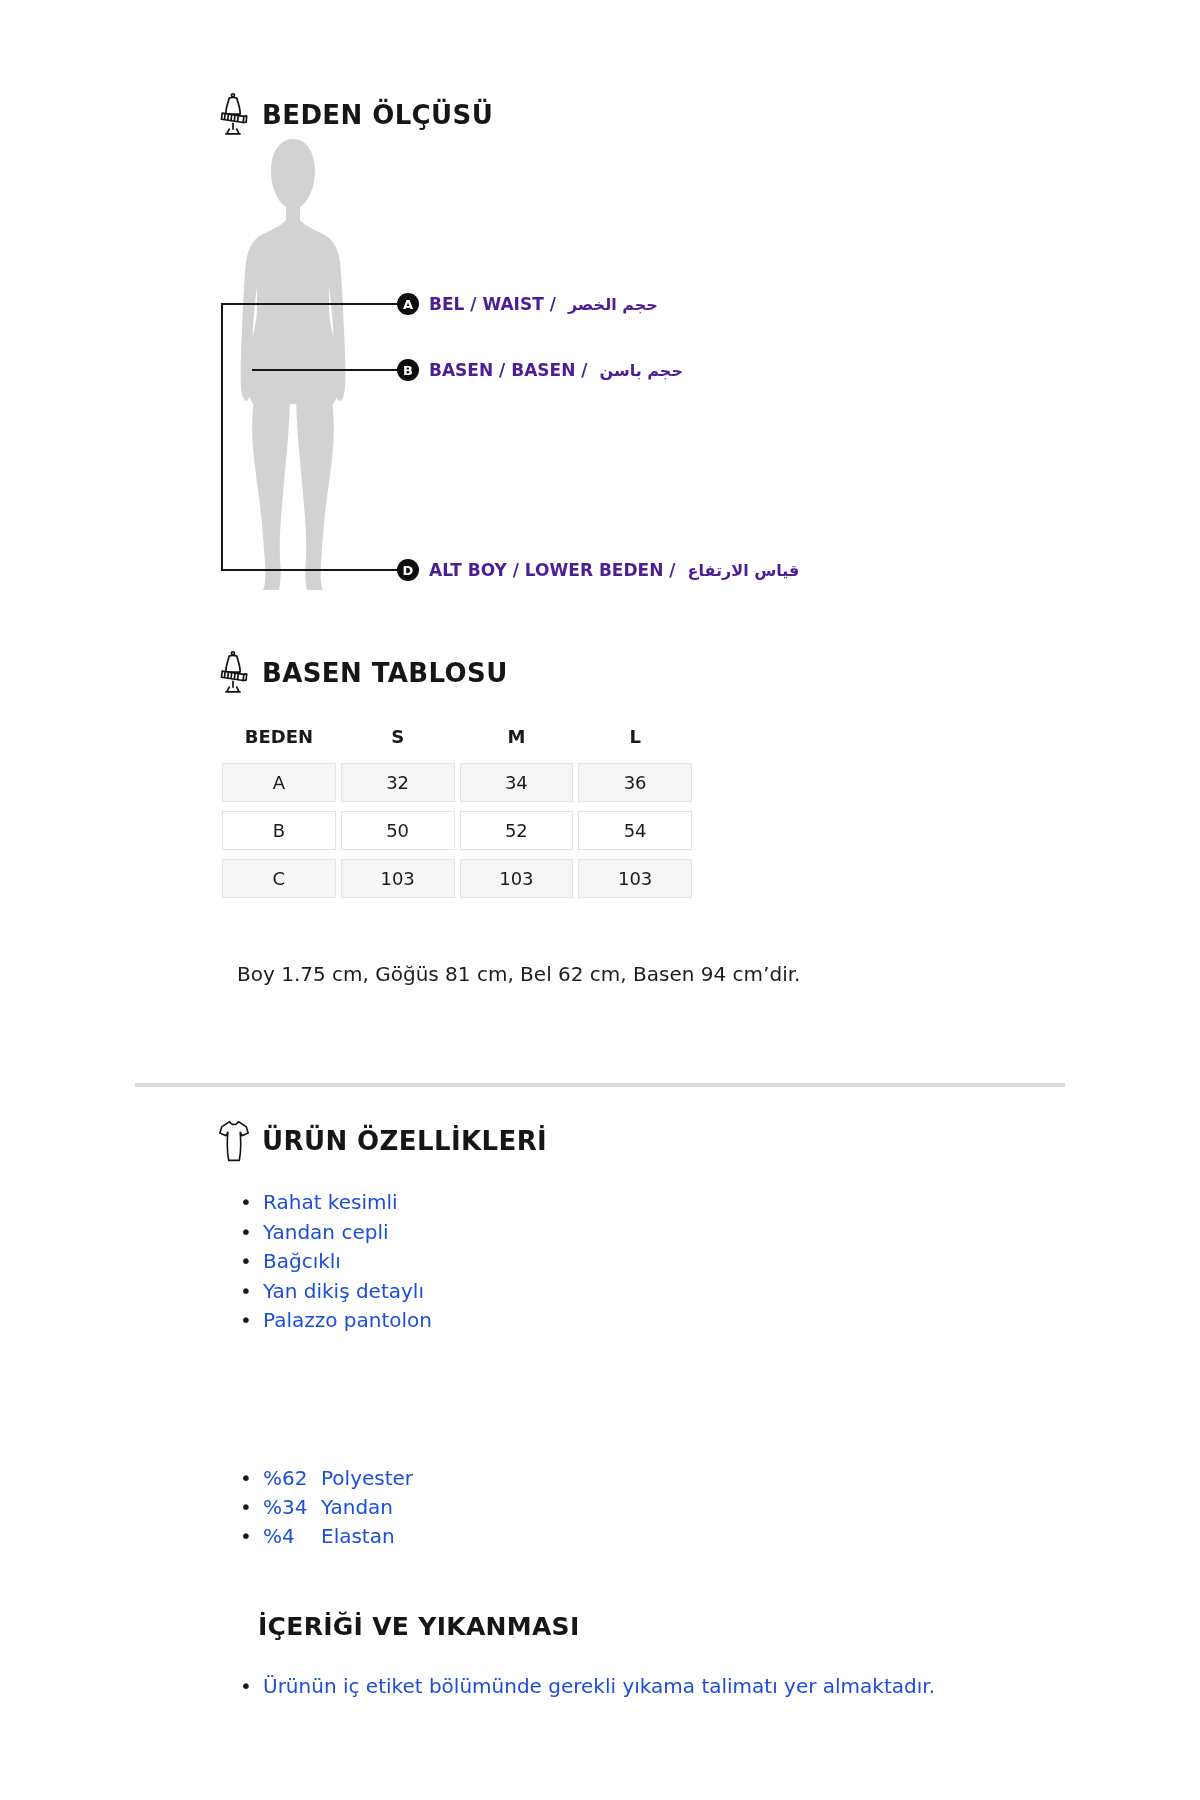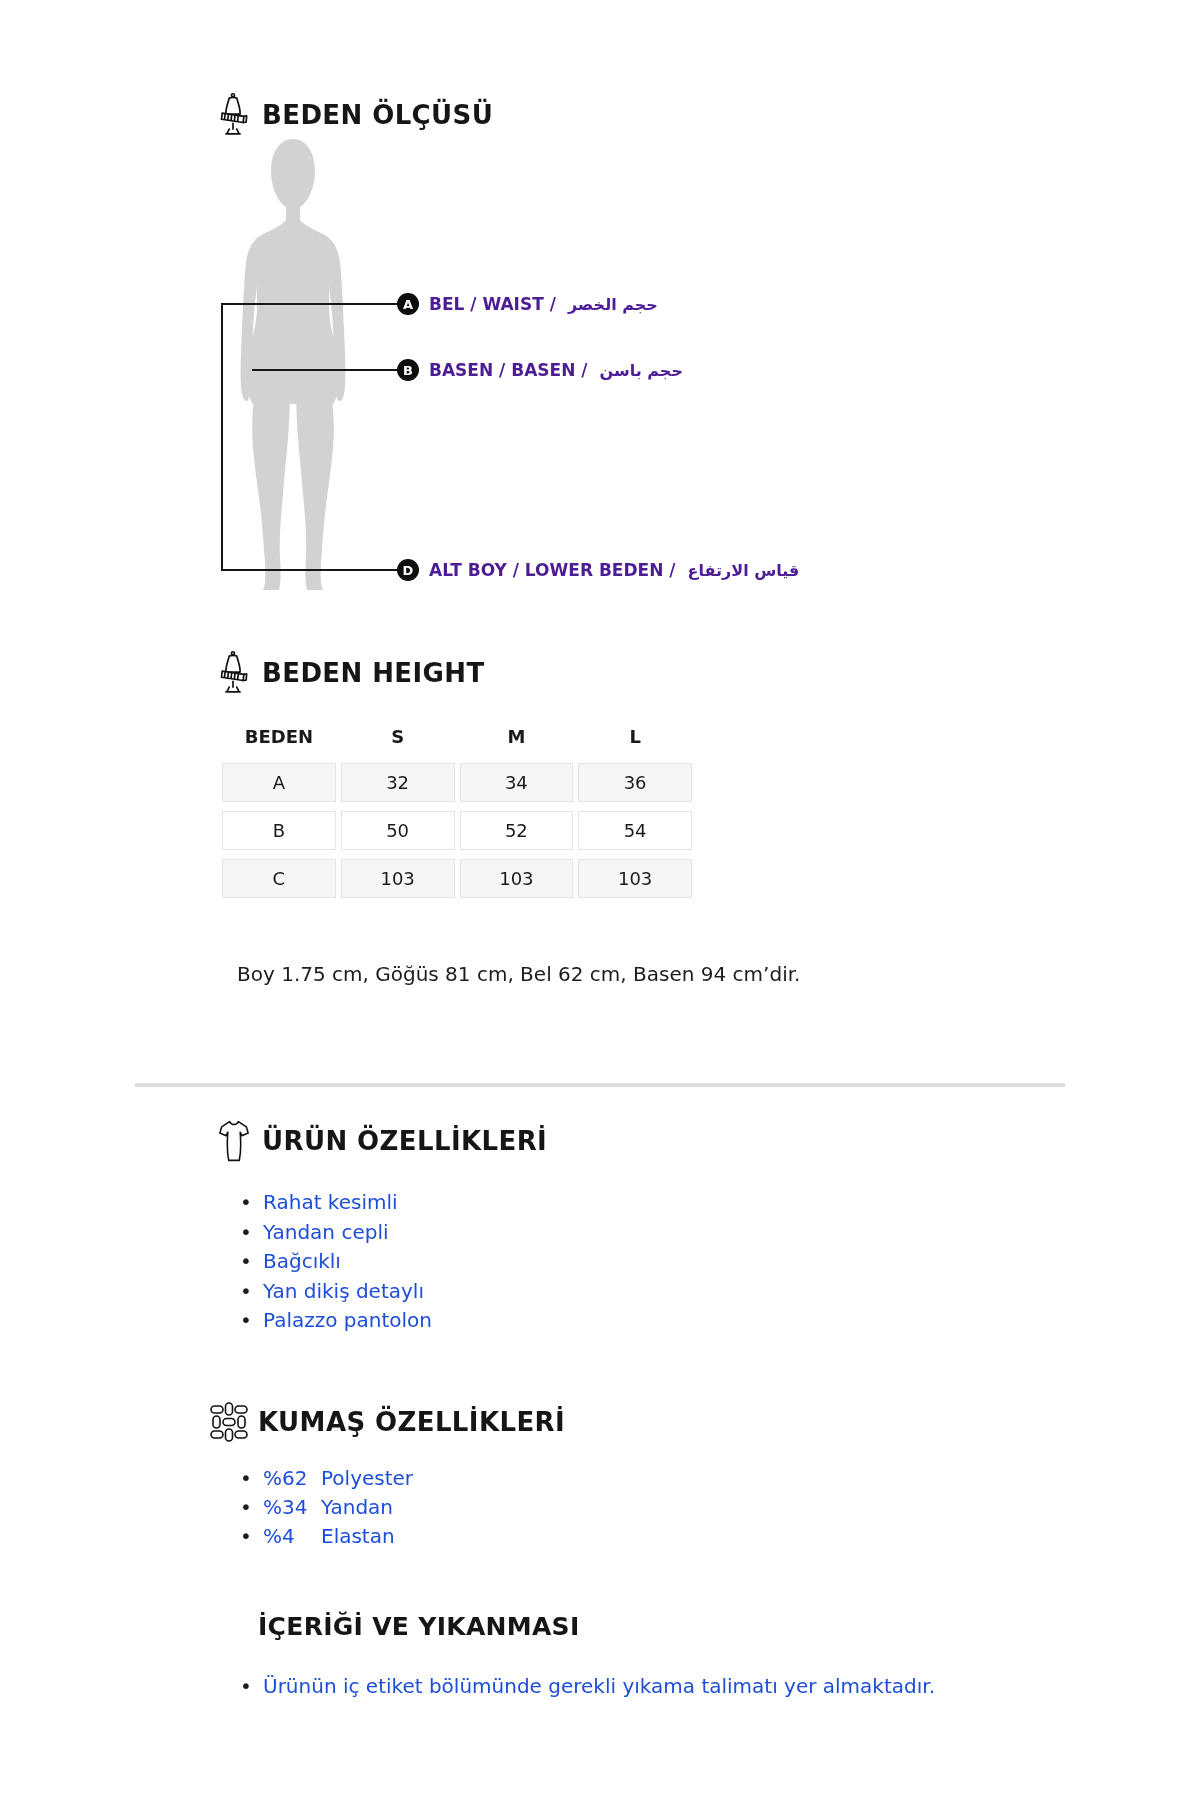--- a/index.html
+++ b/index.html
@@ -130,21 +130,21 @@
       <svg width="32" height="46" viewBox="0 0 34 48" fill="none" stroke="#111" stroke-width="1.8" stroke-linejoin="round" stroke-linecap="round">
         <circle cx="17" cy="3" r="1.6"></circle>
         <path d="M13,6 Q17,4.5 21,6 C22.5,12 25,17 24.5,23 L9.5,23 C9,17 11.5,12 13,6 Z"></path>
         <path d="M5.5,22 L28.5,25.5 L27.8,32 L4.8,28.5 Z" fill="#fff"></path>
         <path d="M8.5,23.5 L8,28.5 M12,24 L11.5,29 M15.5,24.5 L15,29.5 M19,25 L18.5,30 M22.5,25.5 L22,30.5"></path>
         <path d="M28.5,25.5 L31.5,25 L31,31.5 L27.8,32"></path>
         <path d="M17,33 L17,39"></path>
         <path d="M13,39 L10.5,44 M21,39 L23.5,44 M9.5,44 L24.5,44"></path>
       </svg>
     </span>
-    <h2>BEDEN HEIGHT</h2>
+    <h2>BASEN TABLOSU</h2>
   </div>
 
   <div class="sizetable">
     <div class="st-head">
       <span>BEDEN</span>
       <span>S</span>
       <span>M</span>
       <span>L</span>
     </div>
     <div class="st-row stripe">
@@ -183,36 +183,20 @@
   </div>
 
   <ul class="blist list-urun">
     <li>Rahat kesimli</li>
     <li>Yandan cepli</li>
     <li>Bağcıklı</li>
     <li>Yan dikiş detaylı</li>
     <li>Palazzo pantolon</li>
   </ul>
 
-  <div class="heading" style="left:210px;top:1402px;gap:10px;">
-    <span class="icon">
-      <svg width="38" height="40" viewBox="0 0 38 40" fill="#fff" stroke="#111" stroke-width="1.6">
-        <rect x="1" y="4" width="12" height="7" rx="3.5"></rect>
-        <rect x="25" y="4" width="12" height="7" rx="3.5"></rect>
-        <rect x="15.5" y="1" width="7" height="12" rx="3.5"></rect>
-        <rect x="3" y="14" width="7" height="12" rx="3.5"></rect>
-        <rect x="13" y="16.5" width="12" height="7" rx="3.5"></rect>
-        <rect x="28" y="14" width="7" height="12" rx="3.5"></rect>
-        <rect x="1" y="29" width="12" height="7" rx="3.5"></rect>
-        <rect x="25" y="29" width="12" height="7" rx="3.5"></rect>
-        <rect x="15.5" y="27" width="7" height="12" rx="3.5"></rect>
-      </svg>
-    </span>
-    <h2>KUMAŞ ÖZELLİKLERİ</h2>
-  </div>
 
   <ul class="blist list-kumas">
     <li><span class="pct">%62</span><span>Polyester</span></li>
     <li><span class="pct">%34</span><span>Yandan</span></li>
     <li><span class="pct">%4</span><span>Elastan</span></li>
   </ul>
 
   <h2 class="care-title">İÇERİĞİ VE YIKANMASI</h2>
 
   <ul class="blist list-care">

